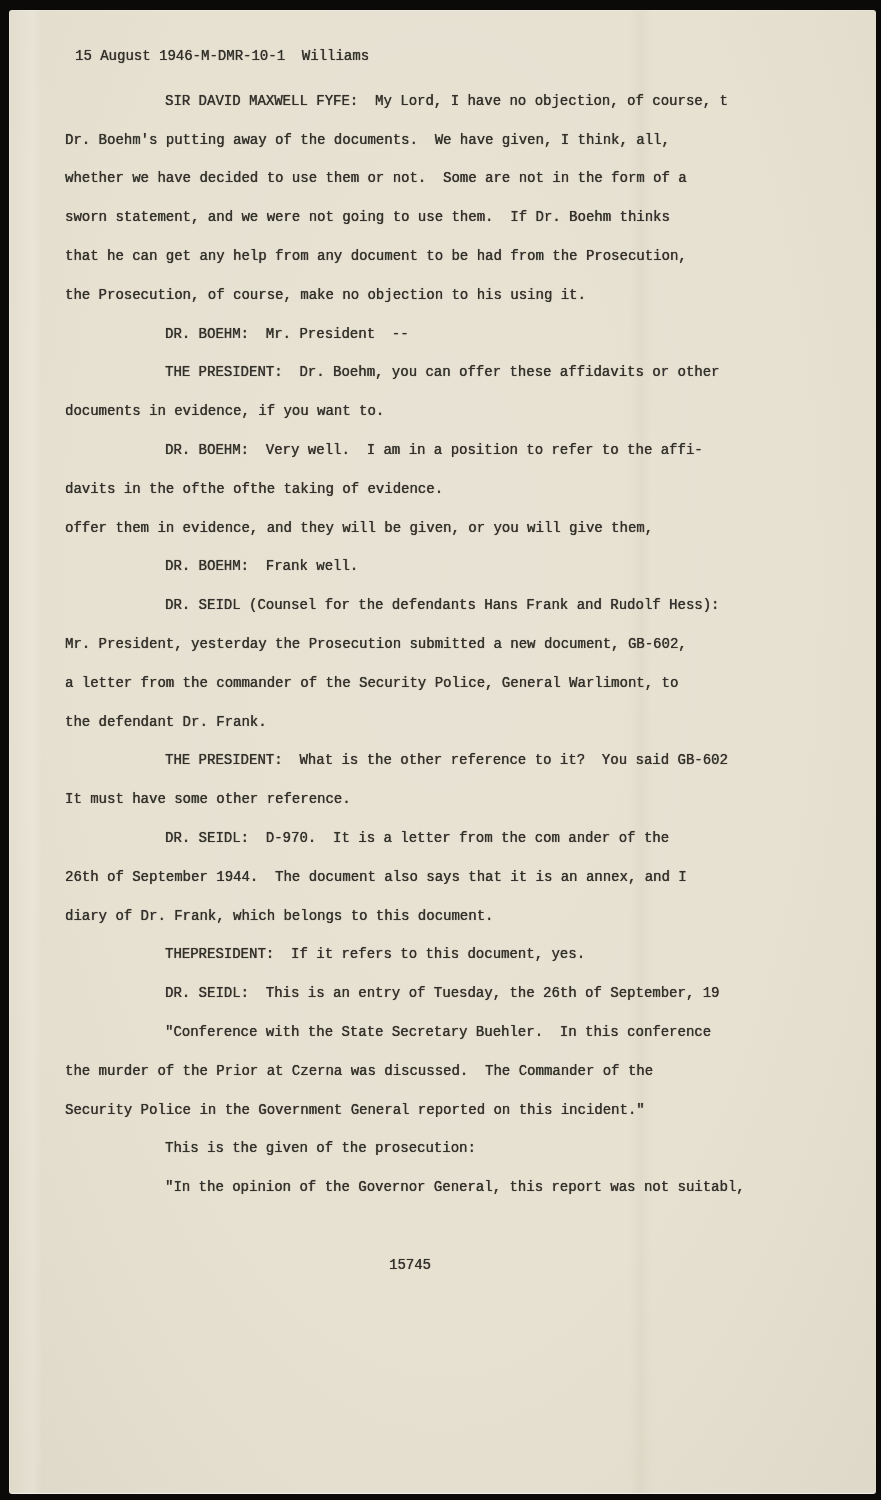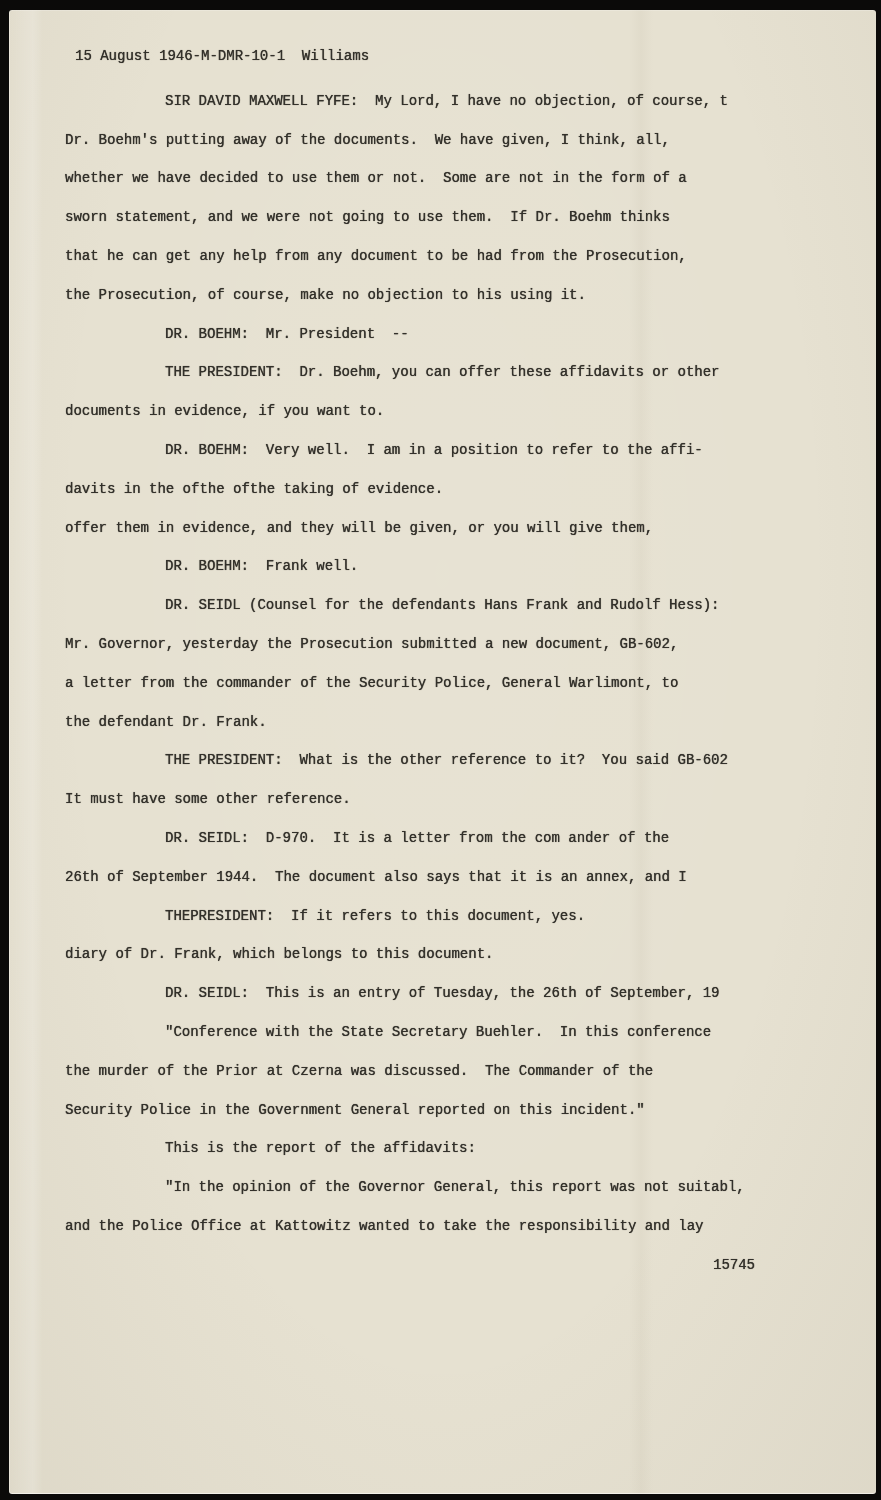--- a/index.html
+++ b/index.html
@@ -56,22 +56,23 @@
     text-shadow: 0 0 0.8px rgba(50,47,40,0.85), 0.4px 0.4px 0.5px rgba(50,47,40,0.35);
   }
   .line.indent {
     padding-left: 100px;
   }
   .header-line {
     padding-left: 10px;
     margin-bottom: 6px;
   }
   .page-number {
-    text-align: right;
+    text-align: center;
     width: 690px;
+    margin-top: 39px;
   }
 </style>
 </head>
 <body>
 
 <div class="paper">
   <div class="doc">
     <div class="line header-line">15 August 1946-M-DMR-10-1  Williams</div>
     <div id="lines">
         <div class="line indent">SIR DAVID MAXWELL FYFE:  My Lord, I have no objection, of course, t</div>
@@ -81,32 +82,31 @@
         <div class="line">that he can get any help from any document to be had from the Prosecution,</div>
         <div class="line">the Prosecution, of course, make no objection to his using it.</div>
         <div class="line indent">DR. BOEHM:  Mr. President  --</div>
         <div class="line indent">THE PRESIDENT:  Dr. Boehm, you can offer these affidavits or other</div>
         <div class="line">documents in evidence, if you want to.</div>
         <div class="line indent">DR. BOEHM:  Very well.  I am in a position to refer to the affi-</div>
         <div class="line">davits in the ofthe ofthe taking of evidence.</div>
         <div class="line">offer them in evidence, and they will be given, or you will give them,</div>
         <div class="line indent">DR. BOEHM:  Frank well.</div>
         <div class="line indent">DR. SEIDL (Counsel for the defendants Hans Frank and Rudolf Hess):</div>
-        <div class="line">Mr. Governor, yesterday the Prosecution submitted a new document, GB-602,</div>
+        <div class="line">Mr. President, yesterday the Prosecution submitted a new document, GB-602,</div>
         <div class="line">a letter from the commander of the Security Police, General Warlimont, to</div>
         <div class="line">the defendant Dr. Frank.</div>
         <div class="line indent">THE PRESIDENT:  What is the other reference to it?  You said GB-602</div>
         <div class="line">It must have some other reference.</div>
         <div class="line indent">DR. SEIDL:  D-970.  It is a letter from the com ander of the</div>
         <div class="line">26th of September 1944.  The document also says that it is an annex, and I</div>
+        <div class="line">diary of Dr. Frank, which belongs to this document.</div>
         <div class="line indent">THEPRESIDENT:  If it refers to this document, yes.</div>
-        <div class="line">diary of Dr. Frank, which belongs to this document.</div>
         <div class="line indent">DR. SEIDL:  This is an entry of Tuesday, the 26th of September, 19</div>
         <div class="line indent">"Conference with the State Secretary Buehler.  In this conference</div>
         <div class="line">the murder of the Prior at Czerna was discussed.  The Commander of the</div>
         <div class="line">Security Police in the Government General reported on this incident."</div>
-        <div class="line indent">This is the report of the affidavits:</div>
+        <div class="line indent">This is the given of the prosecution:</div>
         <div class="line indent">"In the opinion of the Governor General, this report was not suitabl,</div>
-        <div class="line">and the Police Office at Kattowitz wanted to take the responsibility and lay</div>
       </div>
     <div class="line page-number">15745</div>
   </div>
 </div>
 
 </body></html>

